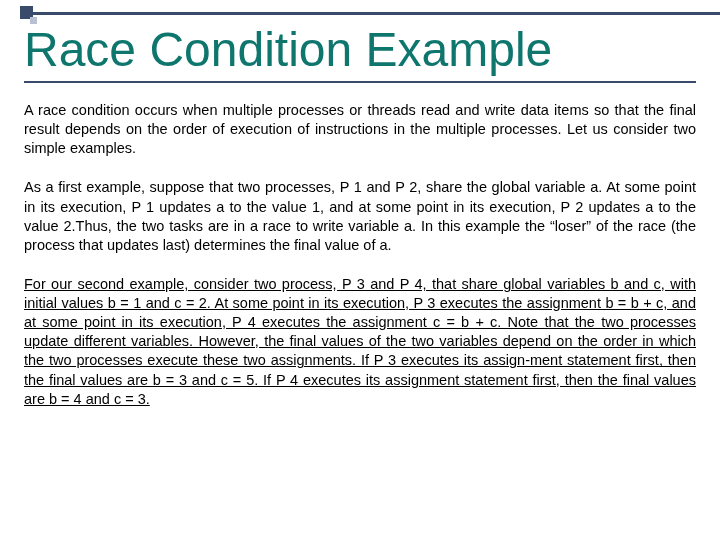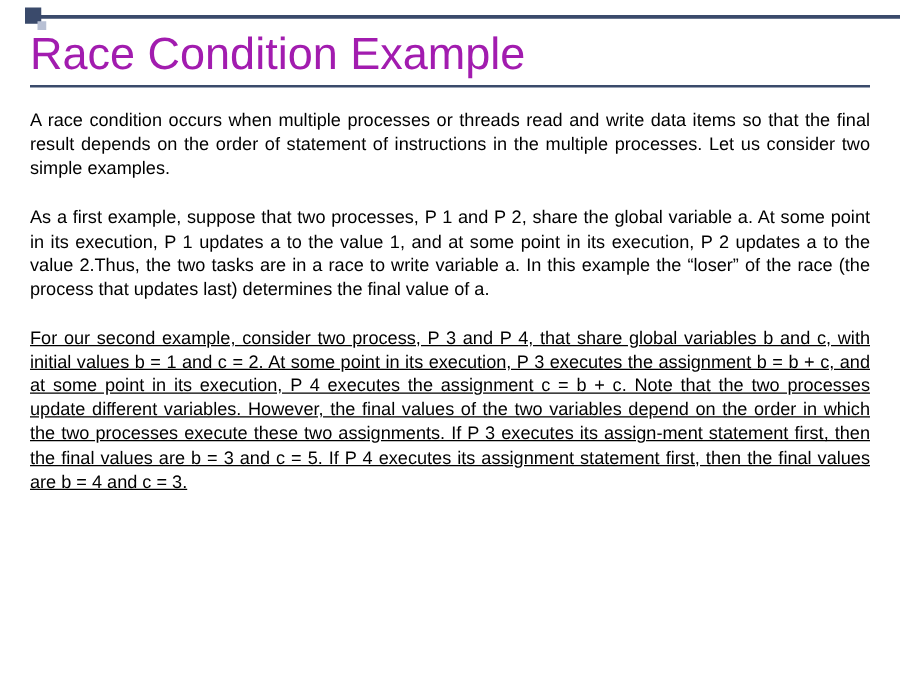--- a/index.html
+++ b/index.html
@@ -43,23 +43,23 @@
       top: 17px;
       left: 30px;
       width: 7px;
       height: 7px;
       background: #b8c0d4;
     }
     .content {
       padding: 22px 24px 20px 24px;
     }
     .title {
-      font-size: 36px;
+      font-size: 48px;
       font-weight: normal;
-      color: #a21caf;
+      color: #0f766e;
       margin-bottom: 4px;
       letter-spacing: 0;
     }
     .title-underline {
       height: 2px;
       background: #3a4a6b;
       margin-bottom: 18px;
     }
     .para {
       font-size: 14.5px;
@@ -78,16 +78,16 @@
 
 <div class="header-decoration">
   <div class="header-bar"></div>
   <div class="header-square"></div>
   <div class="header-square-small"></div>
 </div>
 
 <div class="content">
   <h1 class="title">Race Condition Example</h1>
   <div class="title-underline"></div>
-  <p class="para">A race condition occurs when multiple processes or threads read and write data items so that the final result depends on the order of statement of instructions in the multiple processes. Let us consider two simple examples.</p>
+  <p class="para">A race condition occurs when multiple processes or threads read and write data items so that the final result depends on the order of execution of instructions in the multiple processes. Let us consider two simple examples.</p>
   <p class="para">As a first example, suppose that two processes, P 1 and P 2, share the global variable a. At some point in its execution, P 1 updates a to the value 1, and at some point in its execution, P 2 updates a to the value 2.Thus, the two tasks are in a race to write variable a. In this example the “loser” of the race (the process that updates last) determines the final value of a.</p>
   <p class="para">For our second example, consider two process, P 3 and P 4, that share global variables b and c, with initial values b = 1 and c = 2. At some point in its execution, P 3 executes the assignment b = b + c, and at some point in its execution, P 4 executes the assignment c = b + c. Note that the two processes update different variables. However, the final values of the two variables depend on the order in which the two processes execute these two assignments. If P 3 executes its assign-ment statement first, then the final values are b = 3 and c = 5. If P 4 executes its assignment statement first, then the final values are b = 4 and c = 3.</p>
 </div>
 
 </body></html>

